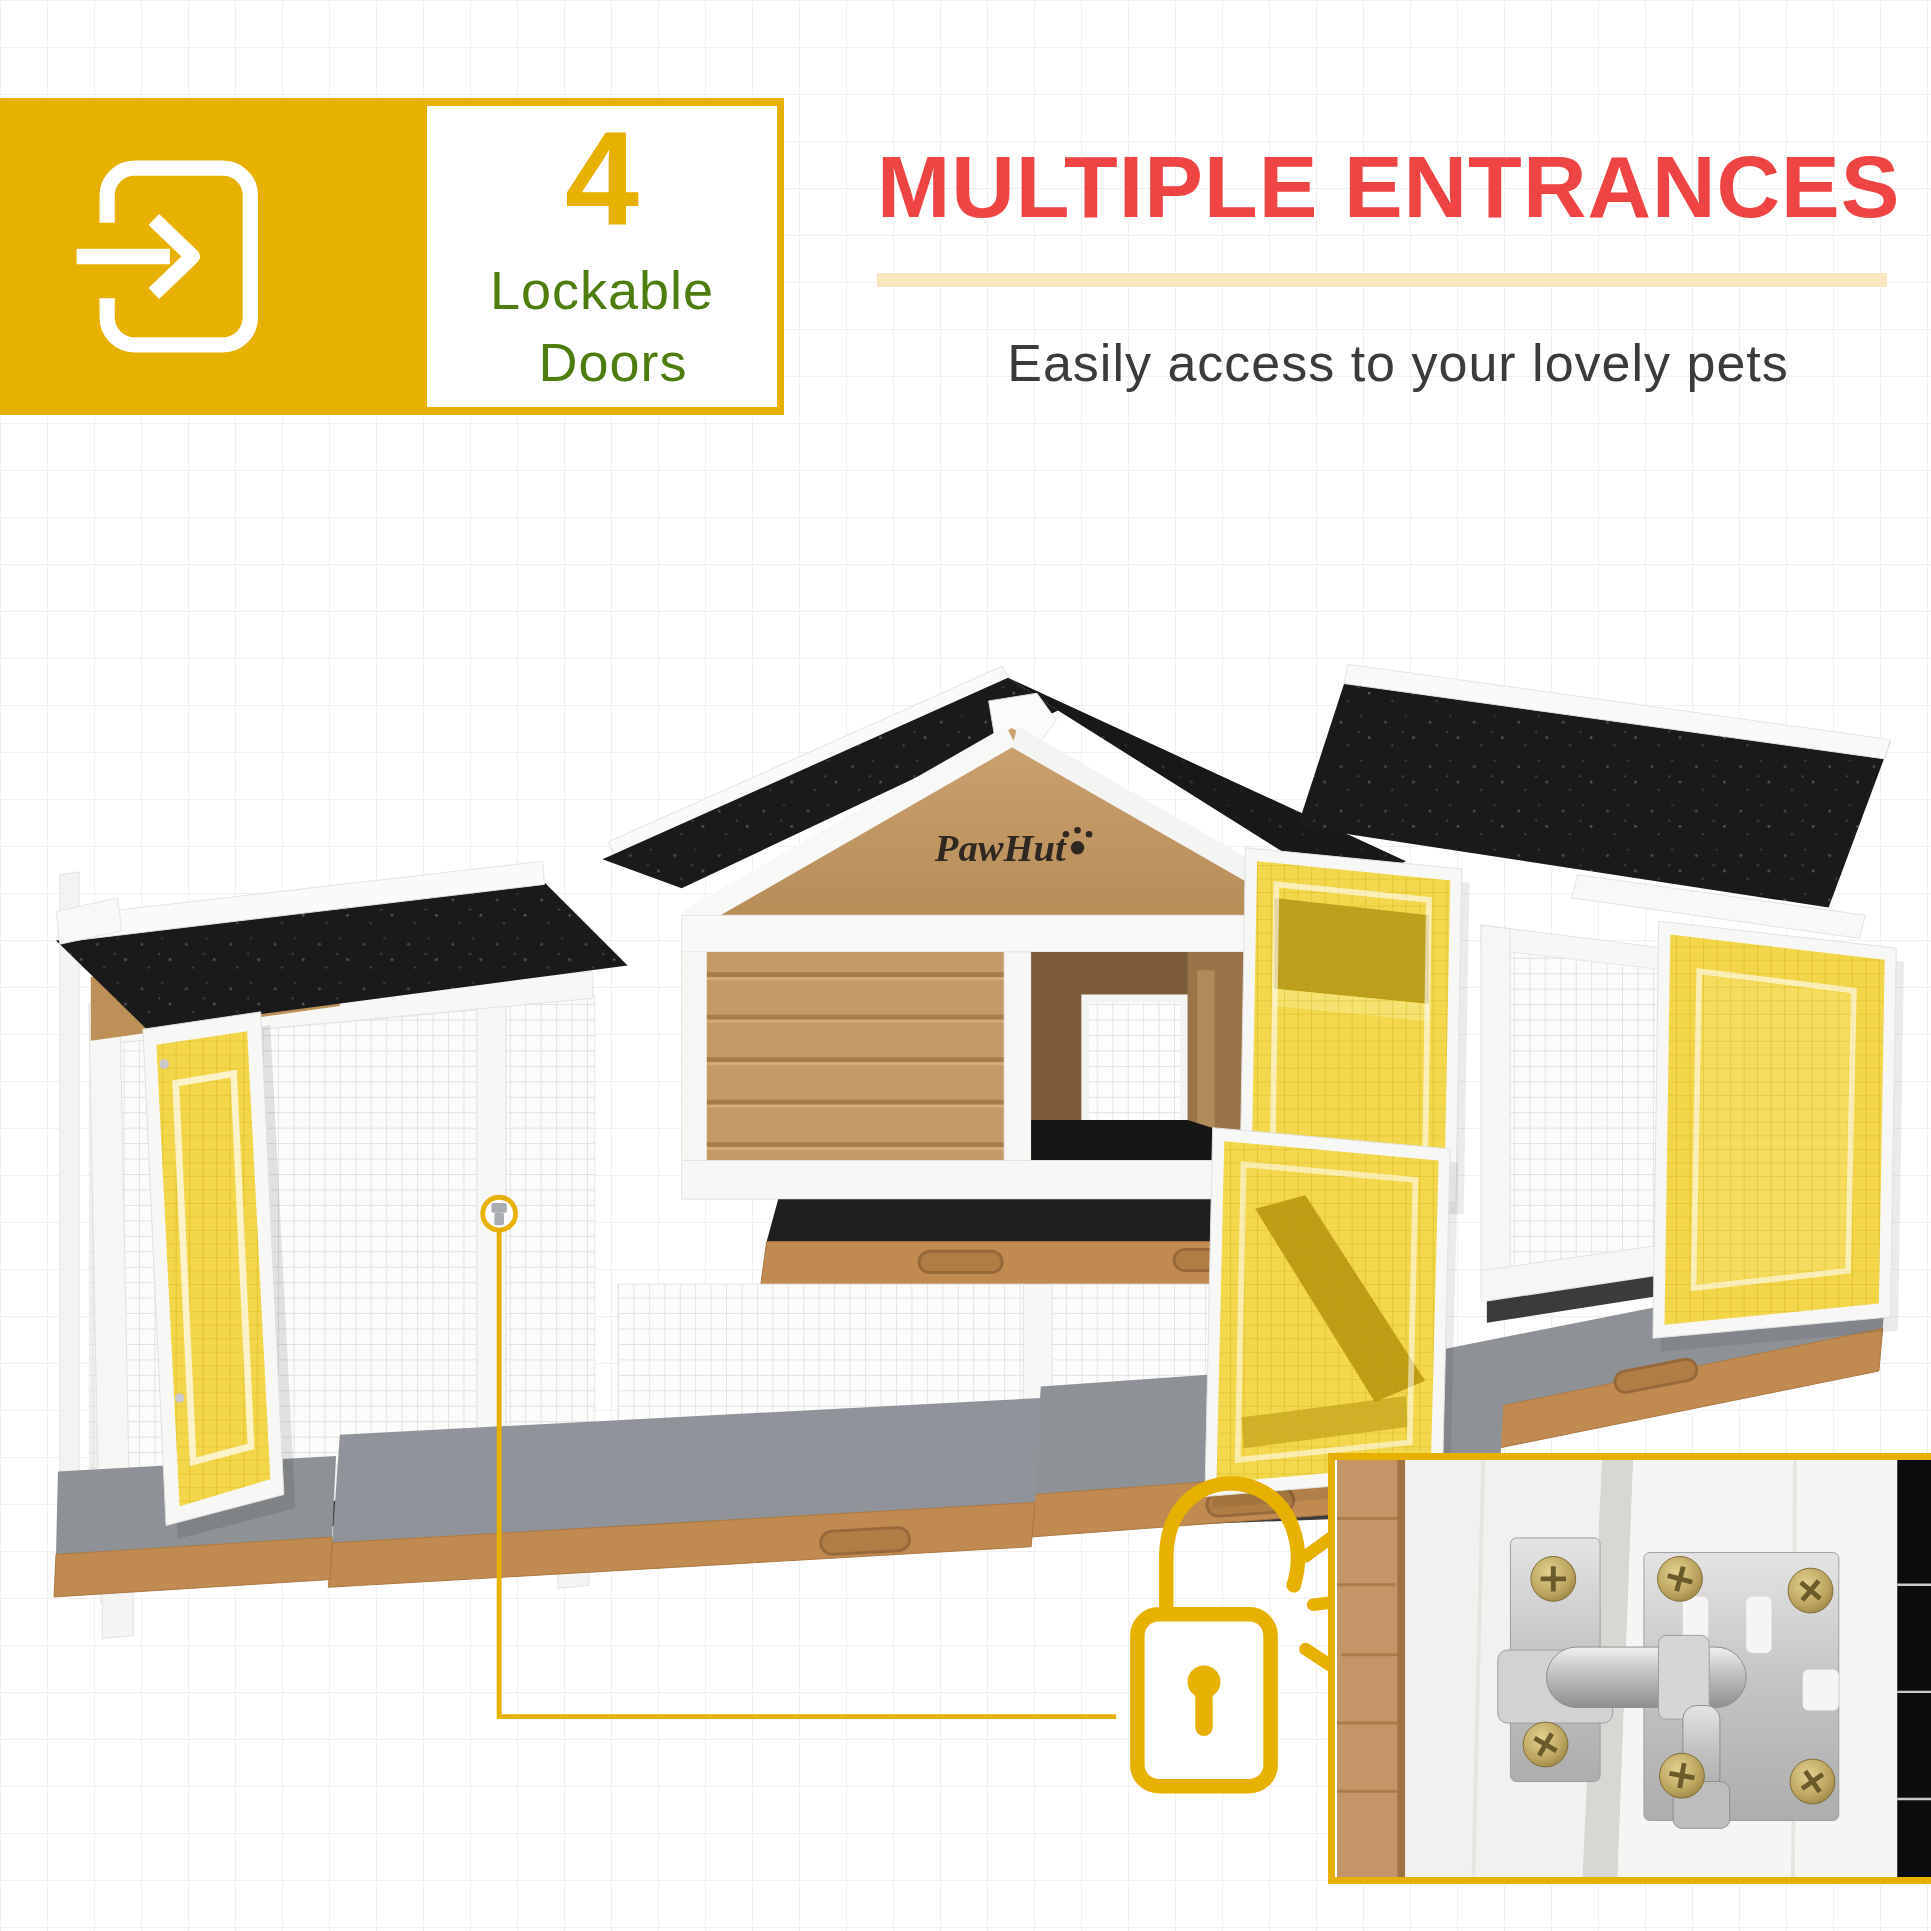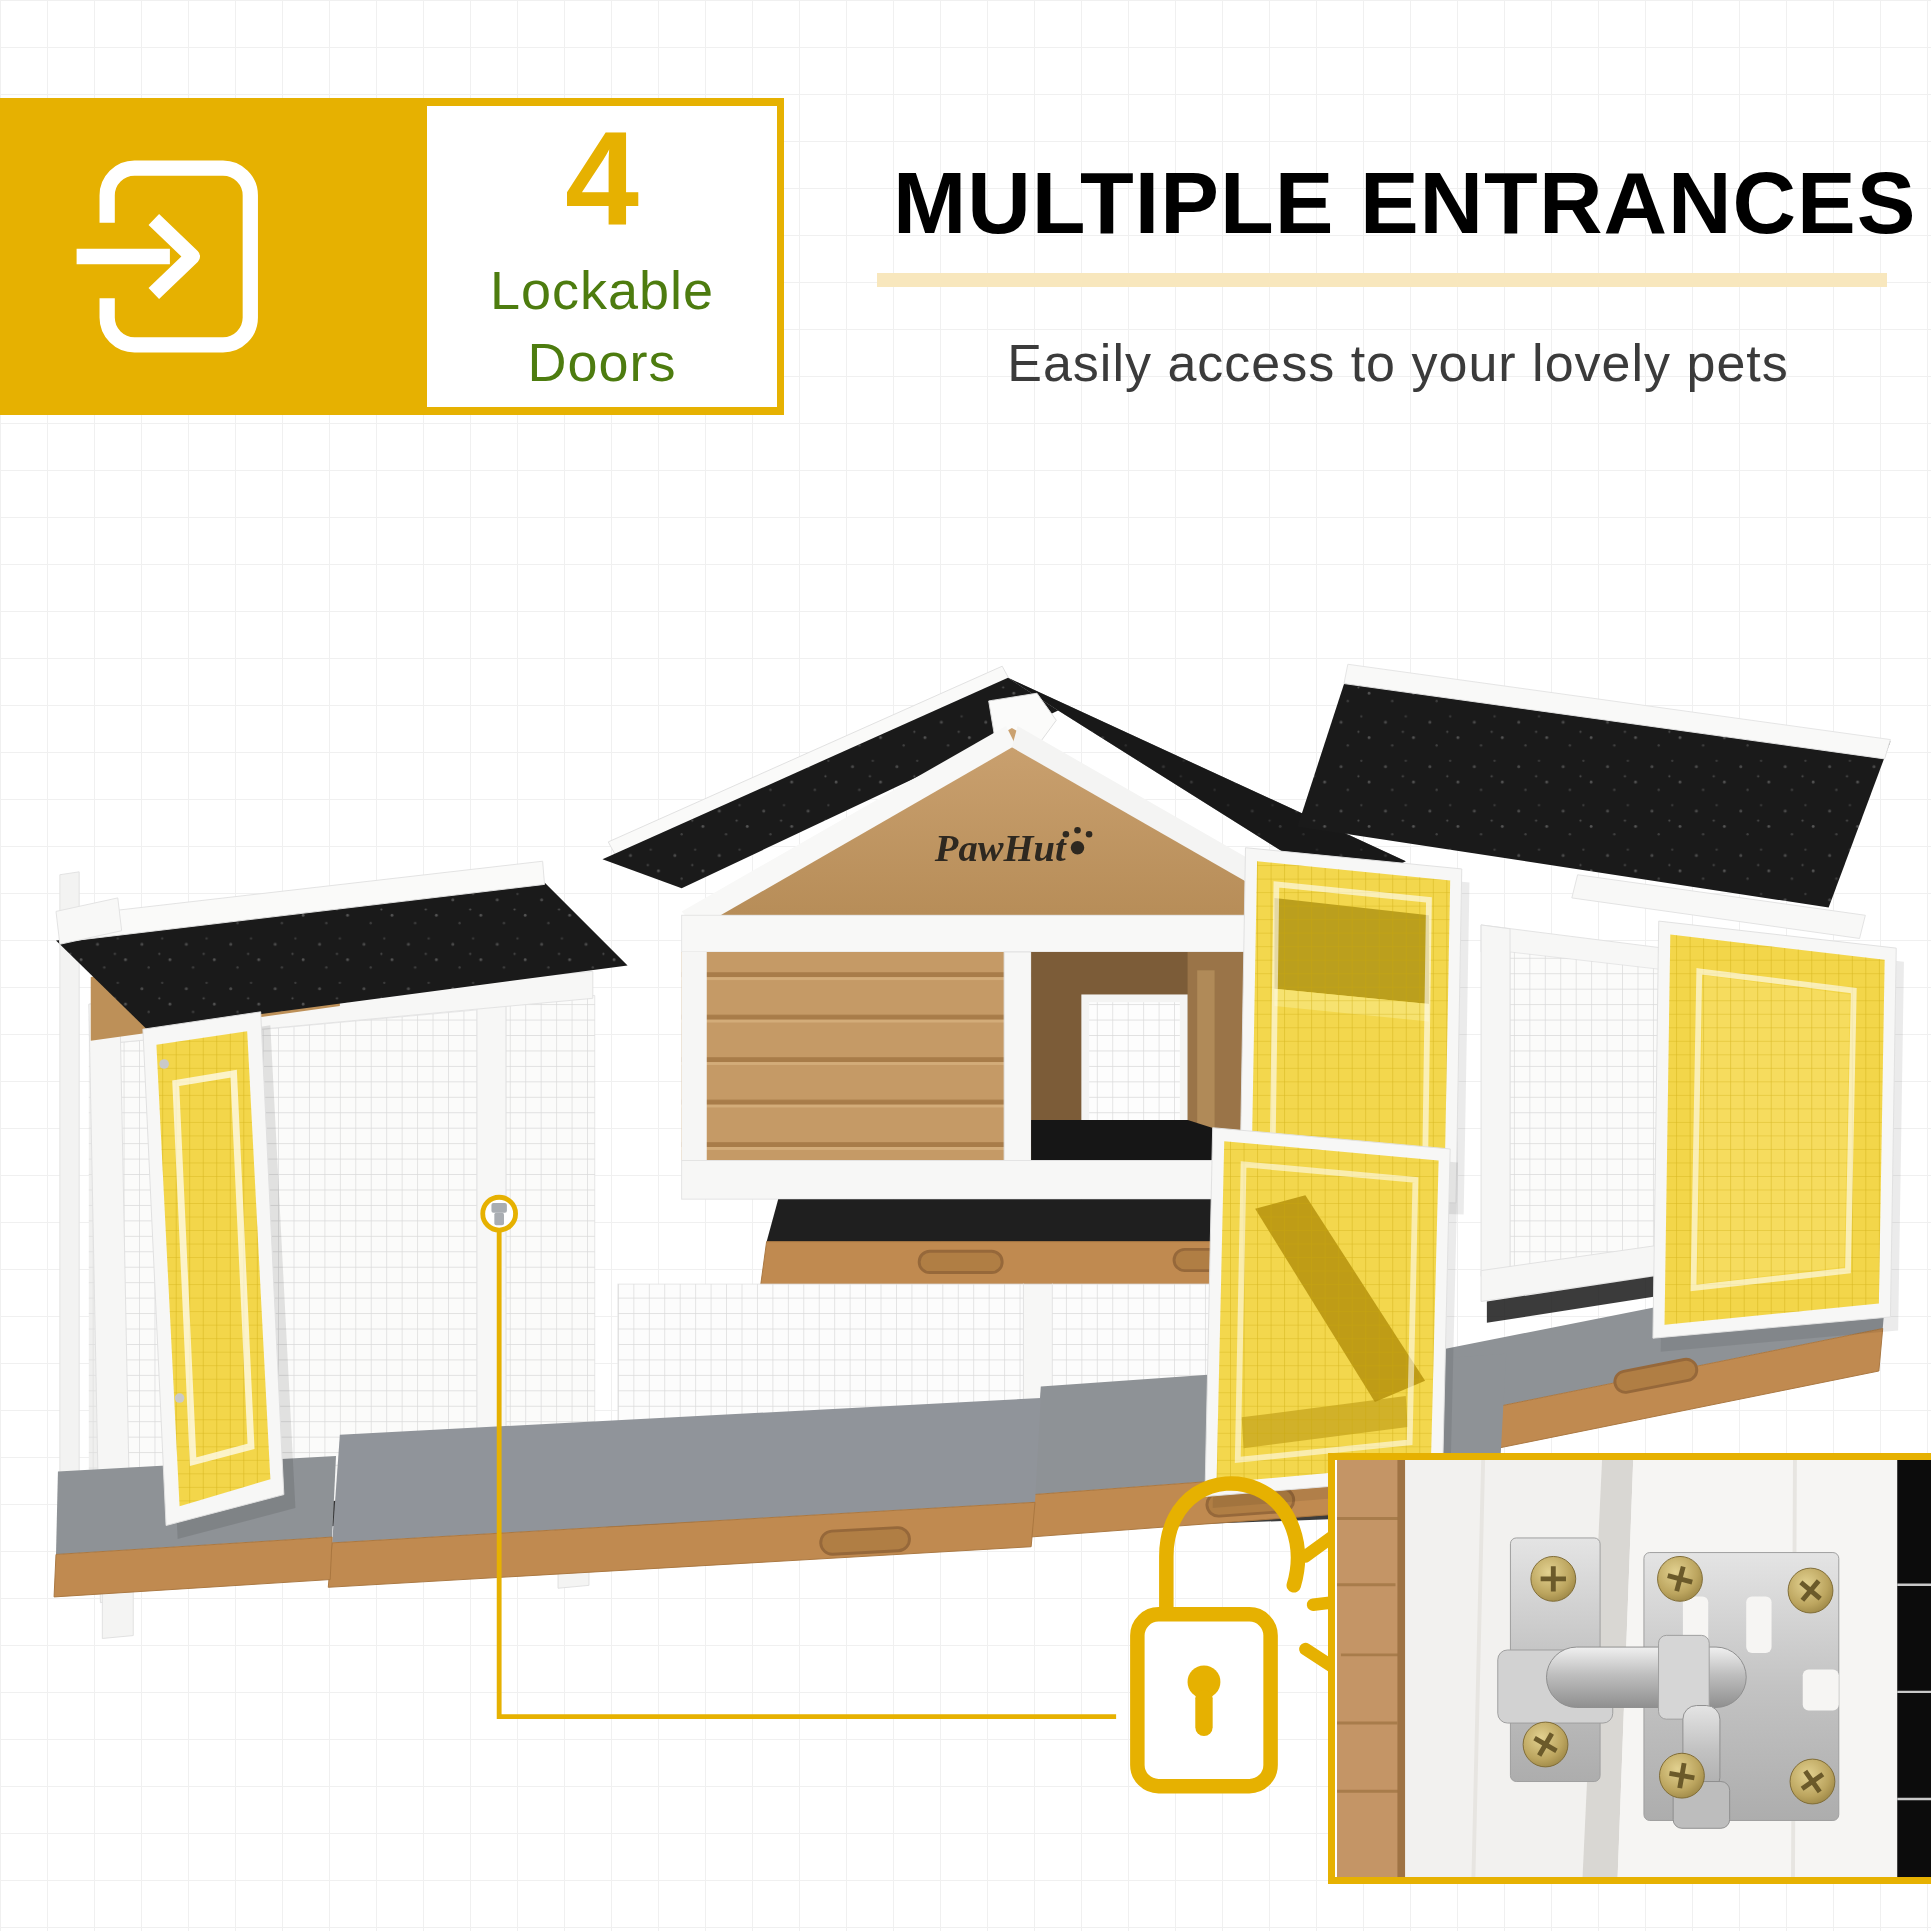--- a/index.html
+++ b/index.html
@@ -26,27 +26,27 @@
   }
   .badge-count{
     position:absolute;top:7.7px;left:0;width:100%;
     font-size:133px;font-weight:bold;color:#E6B101;line-height:1;
   }
   .badge-line1,.badge-line2{
     position:absolute;left:0;width:100%;
     font-size:54px;color:#4d7c0f;font-weight:normal;letter-spacing:1px;
   }
   .badge-line1{top:153px;}
-  .badge-line2{top:225px;}
+  .badge-line2{top:225px;margin-left:11px;}
 
   
   .headline{position:absolute;left:877px;top:141px;width:1010px;height:261px;}
   .headline h1{
-    margin:16px;position:absolute;top:0;left:0;width:100%;text-align:right;
-    font-size:88px;font-weight:bold;color:#000000;letter-spacing:1px;line-height:1.05;
+    margin:0;position:absolute;top:0;left:0;width:100%;text-align:right;
+    font-size:88px;font-weight:bold;color:#ef4444;letter-spacing:1px;line-height:1.05;
     white-space:nowrap;
   }
   .headline .divider{
     position:absolute;left:0;top:132px;width:1010px;height:13.5px;background:#F8E7BD;
   }
   .headline .subtitle{
     margin:16px;position:absolute;top:176px;left:0;width:100%;text-align:center;
     font-size:52px;font-weight:normal;color:#3B3B3B;letter-spacing:1px;
     white-space:nowrap;
   }

